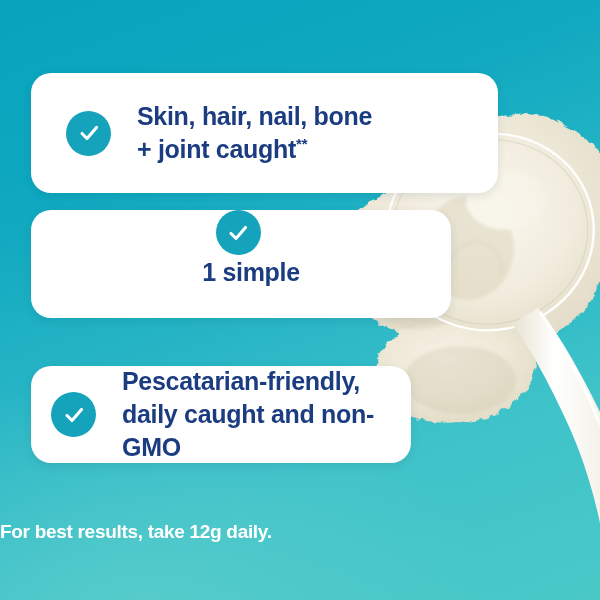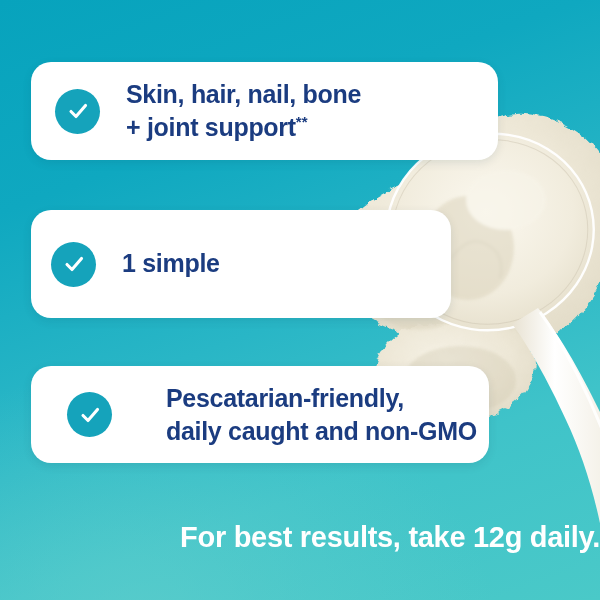--- a/index.html
+++ b/index.html
@@ -57,23 +57,23 @@
   
   .card {
     position: absolute;
     background: #ffffff;
     border-radius: 20px;
     box-shadow: 0 3px 10px rgba(0, 50, 70, 0.10);
     display: flex;
     align-items: center;
     box-sizing: border-box;
   }
-  .card-1 { left: 31px; top: 62px;  width: 467px; height: 98px;  padding-left: 24px; }
-  .card-2 { left: 31px; top: 210px; width: 420px; height: 108px; padding-left: 20px; }
-  .card-3 { left: 31px; top: 366px; width: 458px; height: 97px;  padding-left: 36px; gap: 28px; }
+  .card-1 { left: 31px; top: 73px;  width: 467px; height: 120px;  padding-left: 35px; }
+  .card-2 { left: 31px; top: 210px; width: 420px; height: 108px; padding-left: 20px; flex-direction: column; }
+  .card-3 { left: 31px; top: 366px; width: 380px; height: 97px;  padding-left: 20px; }
 
   .check-circle {
     flex: 0 0 auto;
     width: 45px;
     height: 45px;
     border-radius: 50%;
     background: #15A3BB;
     display: flex;
     align-items: center;
     justify-content: center;
@@ -96,23 +96,23 @@
     vertical-align: super;
     letter-spacing: 0;
   }
 
   
   .footer {
     position: absolute;
     left: 0;
     top: 521px;
     width: 600px;
-    text-align: right;
+    text-align: left;
     color: #ffffff;
-    font-size: 29px;
+    font-size: 19px;
     font-weight: bold;
     letter-spacing: -0.3px;
   }
 </style>
 </head>
 <body>
 
 <div id="stage">
 
   <div class="bg"></div>
@@ -190,21 +190,21 @@
       <path d="M 240 232 C 262 262, 292 318, 312 376 C 326 418, 332 448, 334 470" stroke="#FFFFFF" stroke-width="3" fill="none" opacity="0.85"></path>
     </svg>
   </div>
 
   <div class="card card-1">
     <span class="check-circle">
       <svg width="24" height="24" viewBox="0 0 24 24">
         <path d="M5 12.5 L10 17.5 L19.5 6.5" fill="none" stroke="#FFFFFF" stroke-width="3.1" stroke-linecap="round" stroke-linejoin="round"></path>
       </svg>
     </span>
-    <span class="card-text"><span>Skin, hair, nail, bone</span><br><span>+ joint support</span><span class="sup">**</span></span>
+    <span class="card-text"><span>Skin, hair, nail, bone</span><br><span>+ joint caught</span><span class="sup">**</span></span>
   </div>
 
   <div class="card card-2">
     <span class="check-circle">
       <svg width="24" height="24" viewBox="0 0 24 24">
         <path d="M5 12.5 L10 17.5 L19.5 6.5" fill="none" stroke="#FFFFFF" stroke-width="3.1" stroke-linecap="round" stroke-linejoin="round"></path>
       </svg>
     </span>
     <span class="card-text"><span>1 simple</span><br></span>
   </div>

